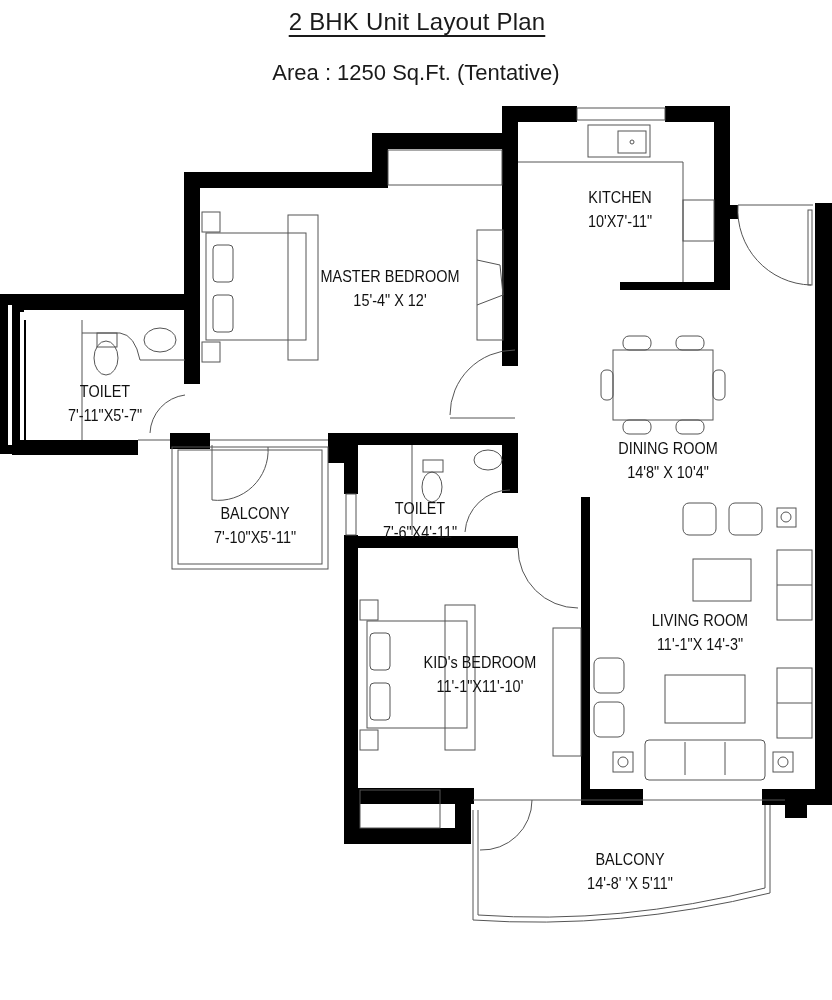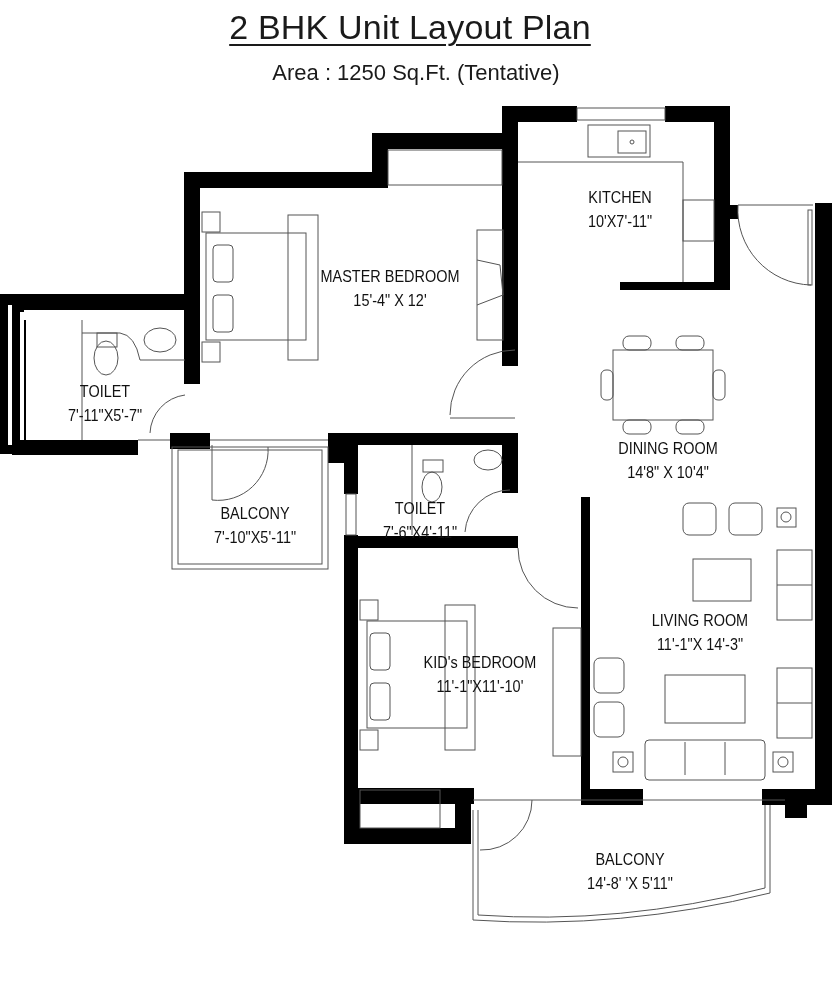--- a/index.html
+++ b/index.html
@@ -1,17 +1,17 @@
 <!DOCTYPE html>
 <html><head>
 <meta charset="utf-8">
 <style>
   html, body { margin: 0; padding: 0; background: #ffffff; }
   body { width: 832px; height: 1000px; position: relative; overflow: hidden; font-family: "Liberation Sans", sans-serif; color: #1a1a1a; }
-  .title { position: absolute; left: 0; top: 8px; width: 820px; text-align: center; font-size: 34px; text-decoration: underline; text-decoration-thickness: 2px; text-underline-offset: 5px; letter-spacing: 0.2px; }
+  .title { position: absolute; left: 7px; top: 8px; width: 820px; text-align: center; font-size: 24px; text-decoration: underline; text-decoration-thickness: 2px; text-underline-offset: 5px; letter-spacing: 0.2px; }
   .subtitle { position: absolute; left: 0; top: 60px; width: 832px; text-align: center; font-size: 22px; }
   svg.plan { position: absolute; left: 0; top: 0; }
   .lbl { position: absolute; text-align: center; font-family: "Liberation Sans", sans-serif; font-size: 17px; line-height: 24px; transform: scaleX(0.85); transform-origin: center top; white-space: nowrap; color: #111; }
   .lbl span { display: block; }
 </style>
 </head>
 <body>
 
 <div class="title">2 BHK Unit Layout Plan</div>
 <div class="subtitle">Area : 1250 Sq.Ft. (Tentative)</div>

